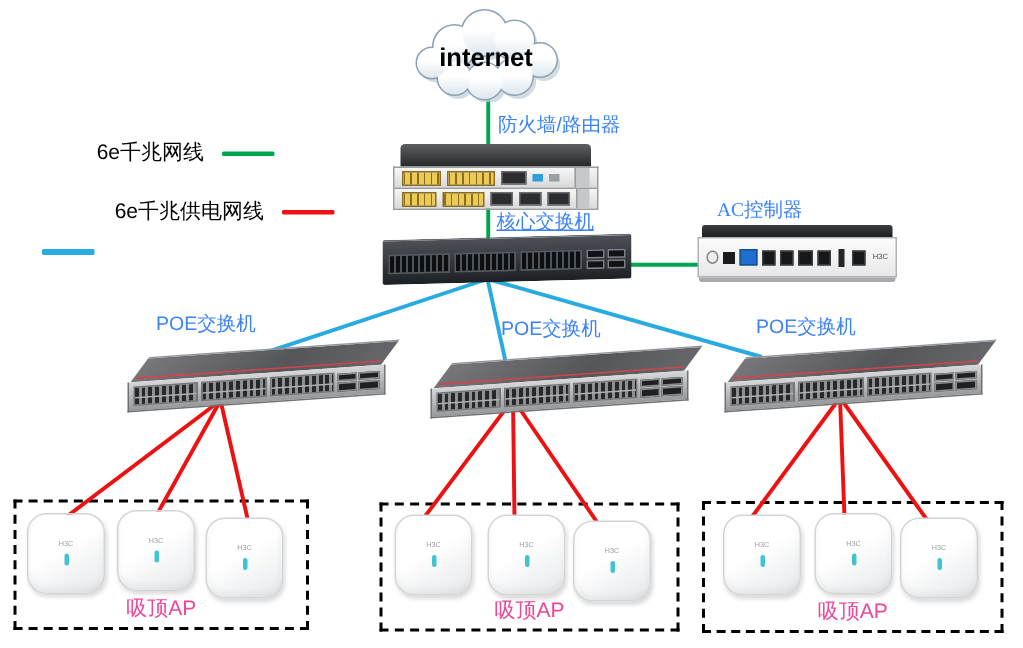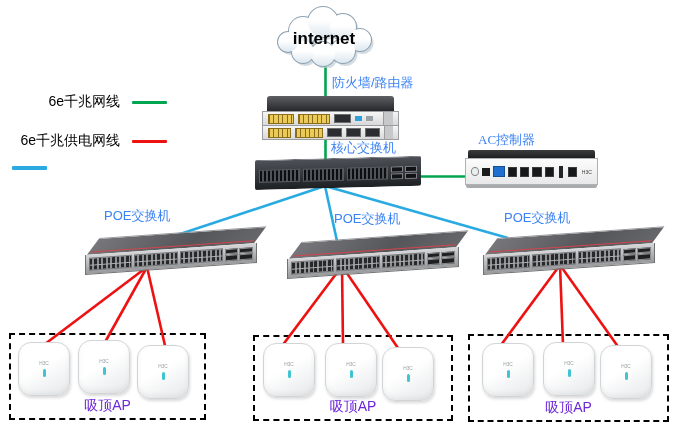--- a/index.html
+++ b/index.html
@@ -1,25 +1,25 @@
 <!DOCTYPE html>
 <html><head>
 <meta charset="utf-8">
 <style>
   html,body{margin:0;padding:0;}
   body{font-family:"Liberation Sans","DejaVu Sans",sans-serif;background:#fff;}
   .stage{position:relative;width:682px;height:432px;background:#fff;overflow:hidden;}
 
   
   .legend{position:absolute;left:0;top:90px;width:175px;}
-  .leg-row{position:absolute;left:0;display:flex;align-items:center;height:18px;}
+  .leg-row{position:absolute;left:0;display:flex;align-items:center;height:18px;padding-left:16px;}
   .leg-row .leg-label{display:inline-block;width:120px;text-align:right;font-size:14px;color:#000;white-space:nowrap;}
   .leg-row .leg-line{display:inline-block;width:35px;margin-left:12px;border-radius:1px;}
   .leg-1{top:3px;}  .leg-1 .leg-line{height:3px;}
-  .leg-2{top:42px;} .leg-2 .leg-line{height:3px;}
+  .leg-2{top:42px;margin-left:40px;} .leg-2 .leg-line{height:3px;}
   .leg-3{top:69px;} .leg-3 .leg-line{height:4px;}
 
   
   .wires{position:absolute;left:0;top:0;z-index:1;}
 
   
   .nlabel{position:absolute;z-index:3;font-size:13px;color:#3b82f6;white-space:nowrap;}
 
   
   .cloud{position:absolute;left:272px;top:4px;z-index:2;}
@@ -63,21 +63,21 @@
   .poe .topface{height:15px;margin:0 3px 0 2px;background:linear-gradient(105deg,#77777b,#55565a 60%,#66676b);border-top:1px solid #97979b;position:relative;transform:skewX(-38deg);transform-origin:bottom left;}
   .poe .topface::after{content:"";position:absolute;left:2px;right:2px;bottom:2px;height:1.5px;background:#d8434b;}
   .poe .front{height:19px;background:linear-gradient(#d8d8da 0%,#bcbdbf 40%,#98999b 100%);border:1px solid #707173;border-top:none;display:flex;align-items:center;gap:2px;padding:0 3px;position:relative;}
   .poe .pgrp{flex:1;height:11px;border:1px solid #74767a;background:repeating-linear-gradient(90deg,#26282a 0 2.5px,#8f9092 2.5px 4.5px);position:relative;}
   .poe .pgrp::after{content:"";position:absolute;left:0;right:0;top:50%;height:1px;background:#aeafb1;}
   .poe .sfp4{width:28px;height:12px;display:grid;grid-template:1fr 1fr / 1fr 1fr;gap:1px;}
   .poe .sfp4 i{background:#1e2022;border:1px solid #8b8d8f;}
 
   
   .apbox{position:absolute;border:2px dashed #000;z-index:0;box-sizing:border-box;}
-  .apbox .aplabel{position:absolute;left:0;right:0;bottom:3px;text-align:center;font-size:14px;color:#6d28d9;}
+  .apbox .aplabel{position:absolute;left:0;right:0;bottom:3px;text-align:center;font-size:14px;color:#ec4899;}
 
   
   .ap{position:absolute;width:50px;height:52px;z-index:2;border-radius:13px;border:1px solid #d2d5d7;background:linear-gradient(150deg,#ffffff 45%,#f3f4f5 70%,#e6e8e9);box-shadow:1px 2px 3px rgba(0,0,0,.15), inset 0 -3px 5px rgba(0,0,0,.05);display:flex;flex-direction:column;align-items:center;}
   .ap .brand{margin-top:17px;font-size:6px;color:#9aa0a4;transform:scale(.8);}
   .ap .led{width:3px;height:8px;margin-top:3px;border-radius:1.5px;background:#41c4d2;}
 </style>
 </head>
 <body>
 
 <div class="stage">
@@ -134,21 +134,21 @@
           <circle cx="15" cy="38" r="10"></circle>
       </g>
     </defs>
     <use href="#cloudShape" fill="#c2cdd5" opacity="0.7" transform="translate(2.5,3)"></use>
     <use href="#cloudShape" fill="none" stroke="#8ca2b4" stroke-width="2"></use>
     <use href="#cloudShape" fill="url(#cg)"></use>
     <text x="51" y="40" text-anchor="middle" font-size="17" font-weight="bold" fill="#000">internet</text>
   </svg>
 
   <div class="nlabel" style="left:332px;top:74px;">防火墙/路由器</div>
-  <div class="nlabel" style="left:331px;top:139px;">核心交换机</div>
+  <div class="nlabel" style="left:331px;top:139px;text-decoration:underline;">核心交换机</div>
   <div class="nlabel" style="left:478px;top:131px;font-family:Liberation Serif, serif;">AC控制器</div>
   <div class="nlabel" style="left:104px;top:207px;">POE交换机</div>
   <div class="nlabel" style="left:334px;top:210px;">POE交换机</div>
   <div class="nlabel" style="left:504px;top:209px;">POE交换机</div>
 
   <div class="router">
     <div class="rtop"></div>
     <div class="rrow">
       <span class="yb"></span>
       <span class="yb wide"></span>

